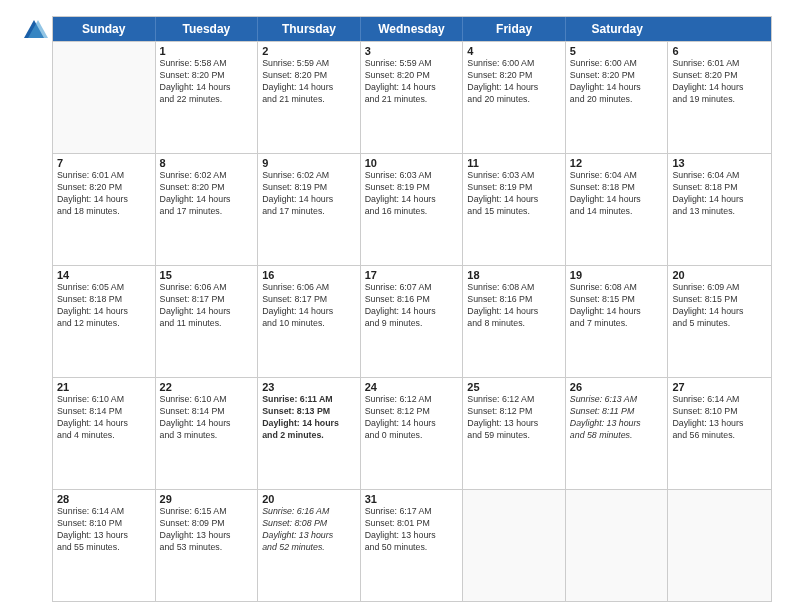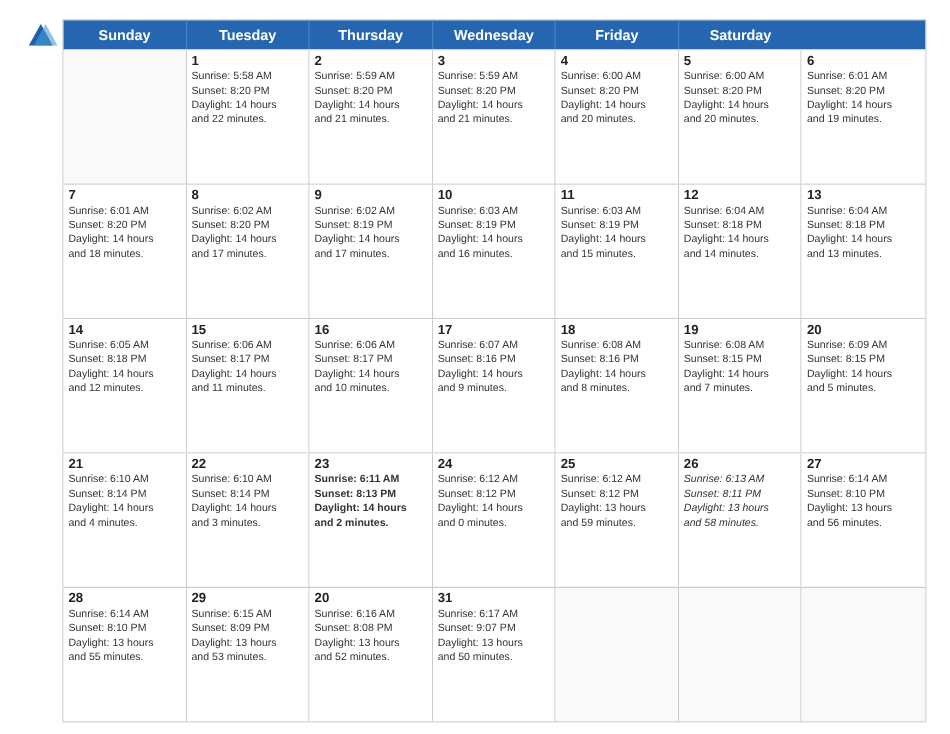--- a/index.html
+++ b/index.html
@@ -353,29 +353,29 @@
           </div>
           <div class="cal-cell">
             <div class="cell-day">29</div>
             <div class="cell-info" style="white-space: pre-line;">Sunrise: 6:15 AM
 Sunset: 8:09 PM
 Daylight: 13 hours
 and 53 minutes.</div>
           </div>
           <div class="cal-cell">
             <div class="cell-day">20</div>
-            <div class="cell-info" style="white-space: pre-line;">Sunrise: 6:16 AM
+            <div class="cell-info" style="white-space: pre-line; font-style: italic;">Sunrise: 6:16 AM
 Sunset: 8:08 PM
 Daylight: 13 hours
 and 52 minutes.</div>
           </div>
           <div class="cal-cell">
             <div class="cell-day">31</div>
             <div class="cell-info" style="white-space: pre-line;">Sunrise: 6:17 AM
-Sunset: 9:07 PM
+Sunset: 8:01 PM
 Daylight: 13 hours
 and 50 minutes.</div>
           </div>
           <div class="cal-cell empty"></div>
           <div class="cal-cell empty"></div>
           <div class="cal-cell empty"></div>
         </div>
       </div>
   </div>
 </div>

